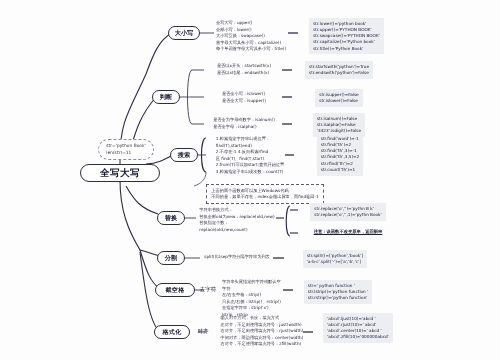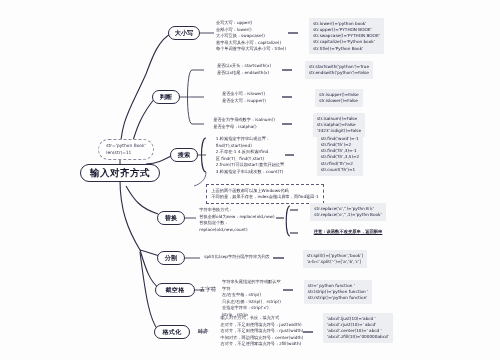--- a/index.html
+++ b/index.html
@@ -182,21 +182,21 @@
       <path d="M206,172 C206,180 200,184 194,186"></path>
     </g>
   </svg>
 
   <div class="node" style="left:78px; top:139px; width:96px;">
     <span class="root-note">str='python Book'
 len(str)=11</span>
   </div>
 
   <div class="node root" style="left:80px; top:164px; width:80px; height:18px;">
-    <span>输入对齐方式</span>
+    <span>全写大写</span>
   </div>
 
   <div class="node cat" style="left:168px; top:26px; width:32px; height:14px;">
     <span>大小写</span>
   </div>
   <div class="node" style="left:214px; top:19px; width:74px;">
     <span class="desc">全写大写：upper()
 全部小写：lower()
 大小写互换：swapcase()
 首字母大写其余小写：capitalize()

